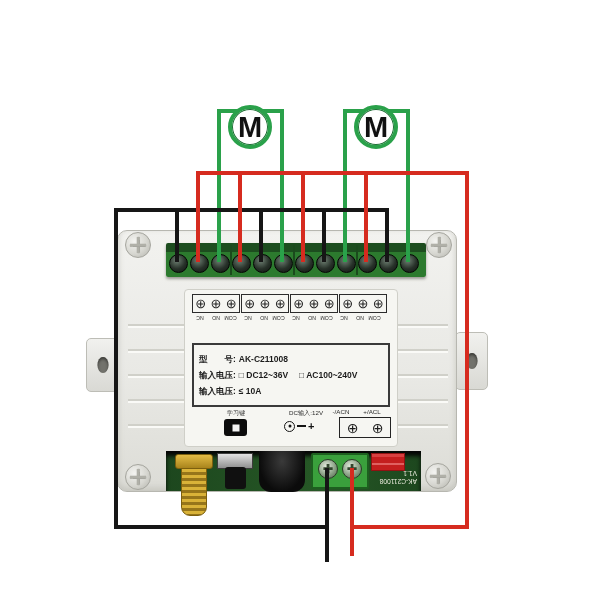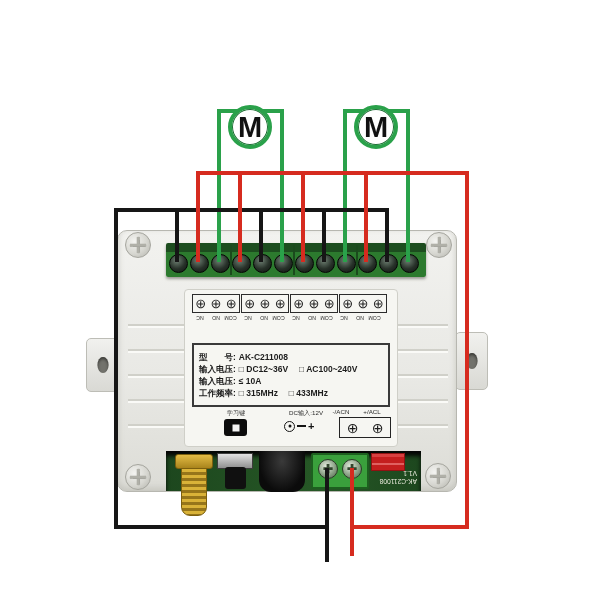--- a/index.html
+++ b/index.html
@@ -209,24 +209,20 @@
           <span>AK-C211008</span>
         </div>
         <div class="row">
           <span class="lab">输入电压:</span>
           <span>□ DC12~36V　 □ AC100~240V</span>
         </div>
         <div class="row">
           <span class="lab">输入电压:</span>
           <span>≤ 10A</span>
         </div>
-        <div class="row">
-          <span class="lab">工作频率:</span>
-          <span>□ 315MHz　 □ 433MHz</span>
-        </div>
       </div>
 
       <div class="small-label" style="left:25px;top:116px;width:52px;">学习键</div>
       <div class="learn-btn"></div>
 
       <div class="small-label" style="left:92px;top:116px;width:58px;">DC输入:12V</div>
       <div class="dcglyph">
         <div class="circ"></div>
           <div class="dash"></div>
         <div class="plus">+</div>

